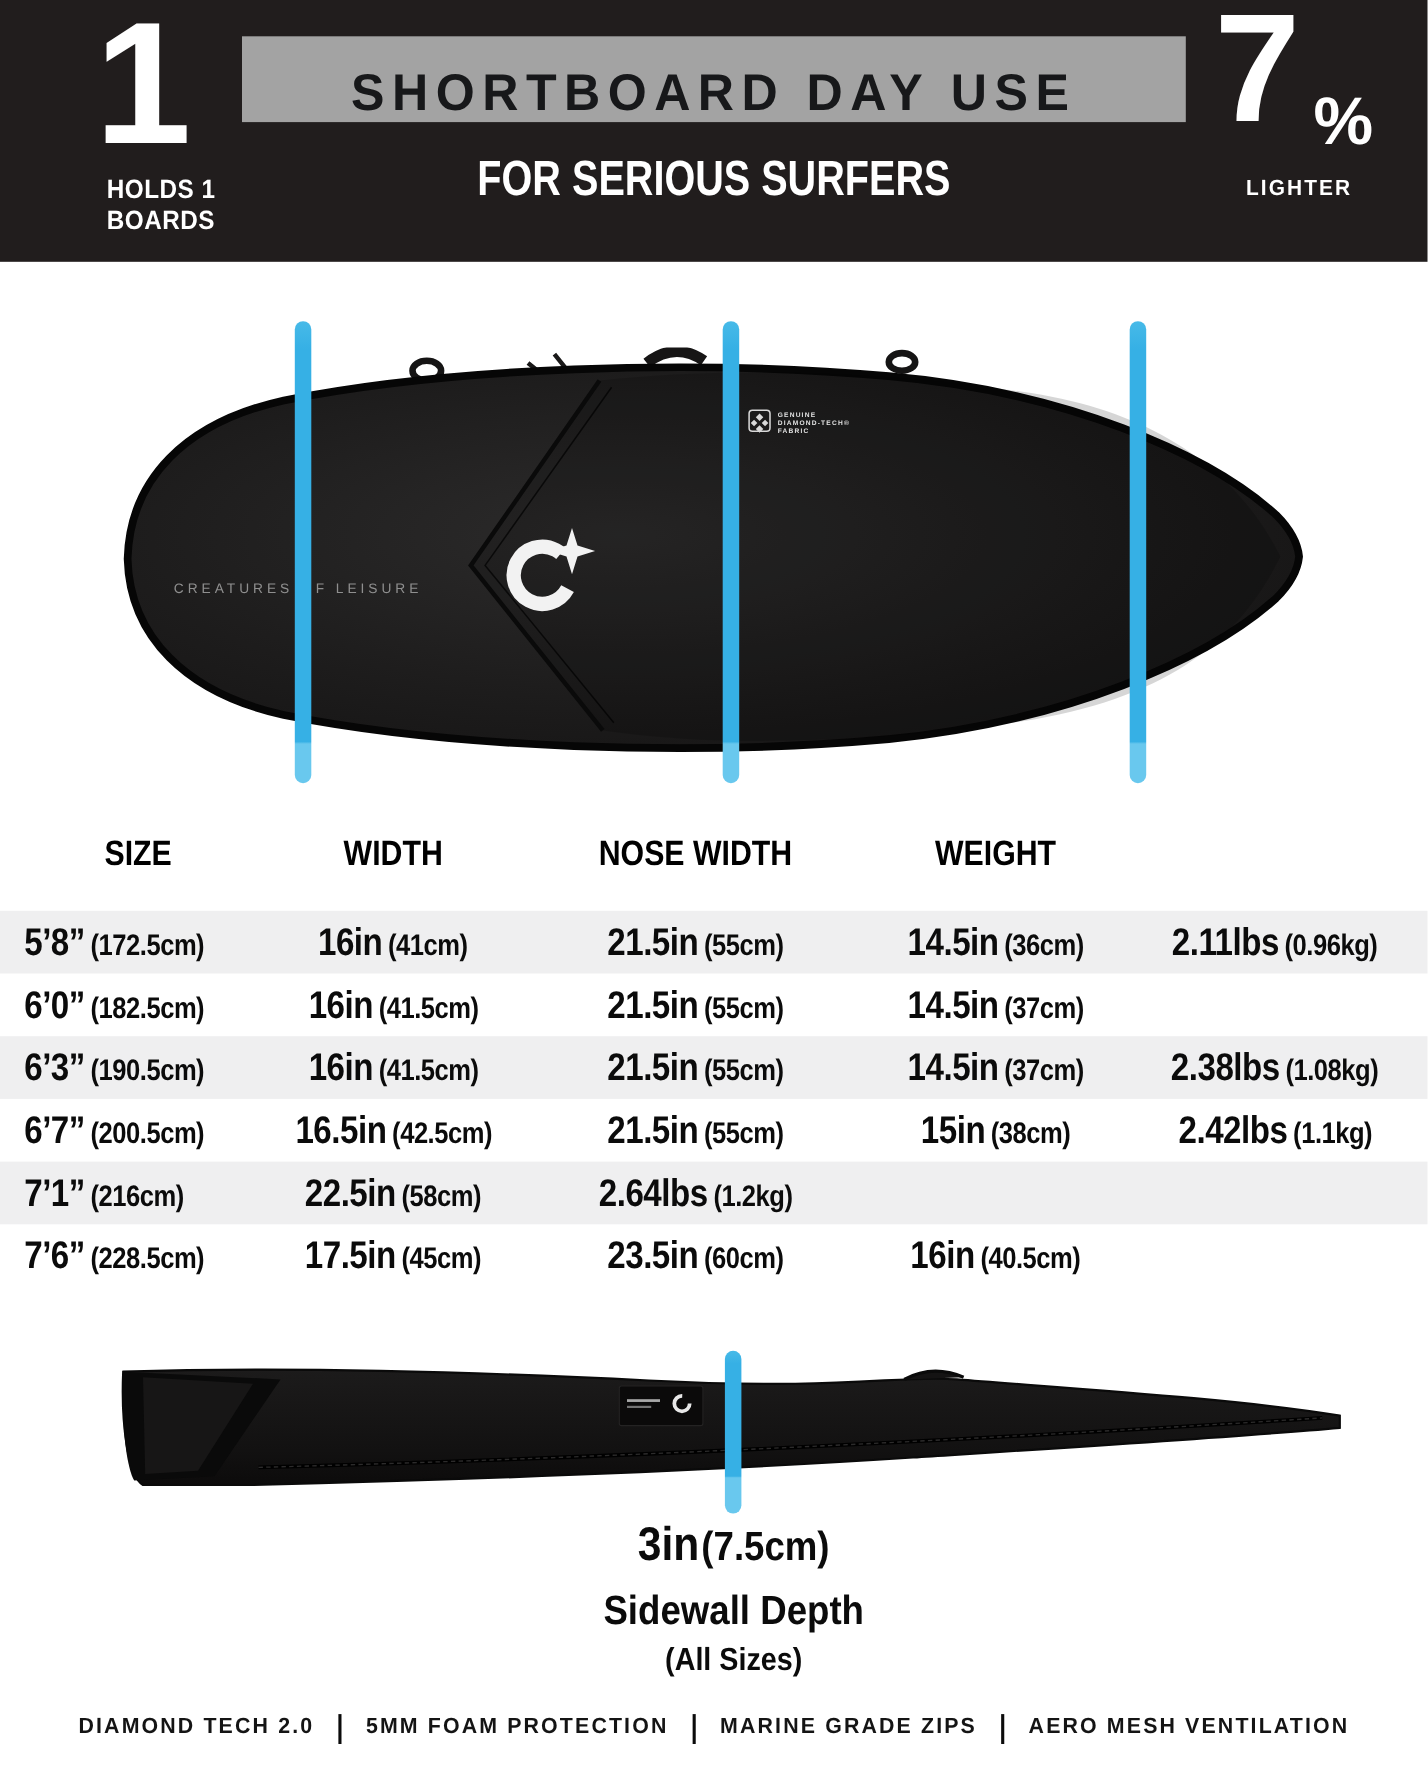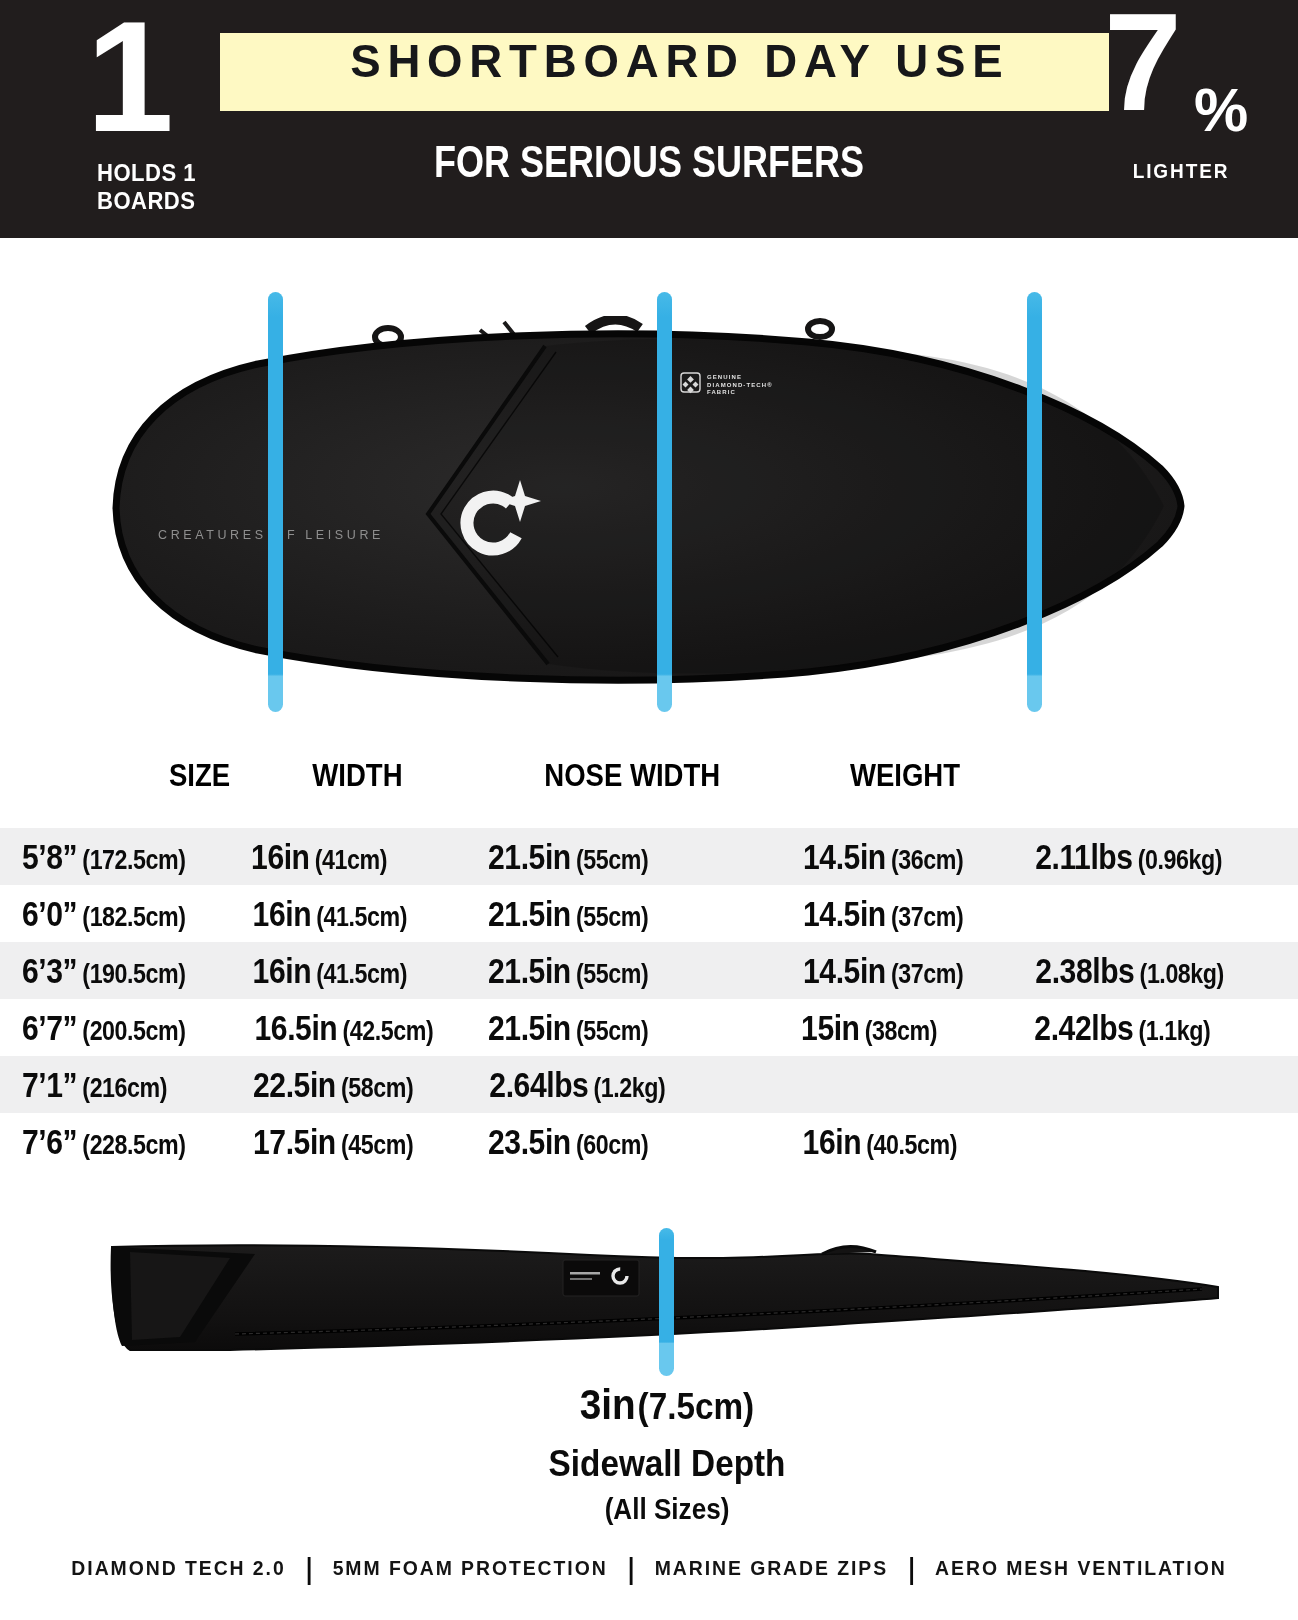--- a/index.html
+++ b/index.html
@@ -5,22 +5,22 @@
   html,body{margin:0;padding:0;background:#fff;}
   .page{position:relative;width:1298px;height:1620px;background:#ffffff;overflow:hidden;
         font-family:"Liberation Sans",sans-serif;color:#0b0b0b;}
 
   
   .topbar{position:absolute;left:0;top:0;width:1298px;height:238px;background:#211d1d;}
   .holds-num{position:absolute;left:85px;top:-14px;width:90px;text-align:center;
              color:#fff;font-size:158px;font-weight:700;line-height:180px;}
   .holds-label{position:absolute;left:97px;top:159px;color:#fff;font-size:24px;font-weight:700;
                line-height:28px;letter-spacing:.5px;transform:scaleX(.92);transform-origin:left center;}
-  .banner{position:absolute;left:220px;top:33px;width:858px;height:78px;background:#fef9c3;
-          display:flex;align-items:flex-start;justify-content:center;padding-left:31px;}
+  .banner{position:absolute;left:220px;top:33px;width:858px;height:78px;background:#a3a3a3;
+          display:flex;align-items:flex-end;justify-content:center;}
   .banner .txt{font-size:47px;font-weight:800;letter-spacing:7px;color:#17181a;transform:scaleX(.97);white-space:nowrap;}
   .subtitle{position:absolute;left:220px;top:136px;width:858px;text-align:center;color:#fff;
             font-size:45px;font-weight:700;transform:scaleX(.8);white-space:nowrap;}
   .seven{position:absolute;left:1104px;top:-18px;color:#fff;font-size:140px;font-weight:700;line-height:160px;}
   .percent{position:absolute;left:1194px;top:80px;color:#fff;font-size:61px;font-weight:700;line-height:1;}
   .lighter{position:absolute;left:1122px;top:160px;width:118px;text-align:center;color:#fff;
            font-size:20px;font-weight:700;letter-spacing:2px;transform:scaleX(.95);}
 
   
   .vline{position:absolute;width:15px;border-radius:9px;
@@ -32,27 +32,27 @@
          background:linear-gradient(180deg,#47bae8 0%,#36b0e5 8%,#36b0e5 77%,#69c8ee 78%,#69c8ee 100%);}
 
   .board-svg{position:absolute;left:108px;top:316px;width:1080px;height:386px;}
   .side-svg{position:absolute;left:70px;top:1192px;width:1180px;height:175px;}
 
   
   .thead{position:absolute;left:0;top:748px;width:1298px;height:54px;
          display:grid;grid-template-columns:240px 235px 315px 230px 1fr;align-items:center;}
   .th{text-align:center;font-size:32px;font-weight:800;color:#000;white-space:nowrap;}
   .th .in{display:inline-block;transform:scaleX(.86);}
-  .th.first{text-align:right;padding-left:22px;}
+  .th.first{text-align:center;padding-left:22px;}
   .th.first .in{transform-origin:left center;}
 
   .tbody{position:absolute;left:0;top:828px;width:1298px;}
   .trow{display:grid;grid-template-columns:240px 235px 315px 230px 1fr;height:57px;align-items:center;}
   .trow.striped{background:#efeff0;}
-  .td{white-space:nowrap;}
+  .td{text-align:center;white-space:nowrap;}
   .td .in{display:inline-block;transform:scaleX(.86);}
   .td.first{text-align:left;padding-left:22px;}
   .td.first .in{transform-origin:left center;}
   .v{font-size:35px;font-weight:800;letter-spacing:-.5px;}
   .p{font-size:27px;font-weight:700;margin-left:6px;letter-spacing:-.5px;}
 
   
   .sw-value{position:absolute;left:417px;top:1380px;width:500px;text-align:center;white-space:nowrap;transform:scaleX(.9);}
   .sw-value .v3{font-size:43px;font-weight:800;}
   .sw-value .p3{font-size:37px;font-weight:700;margin-left:2px;}

